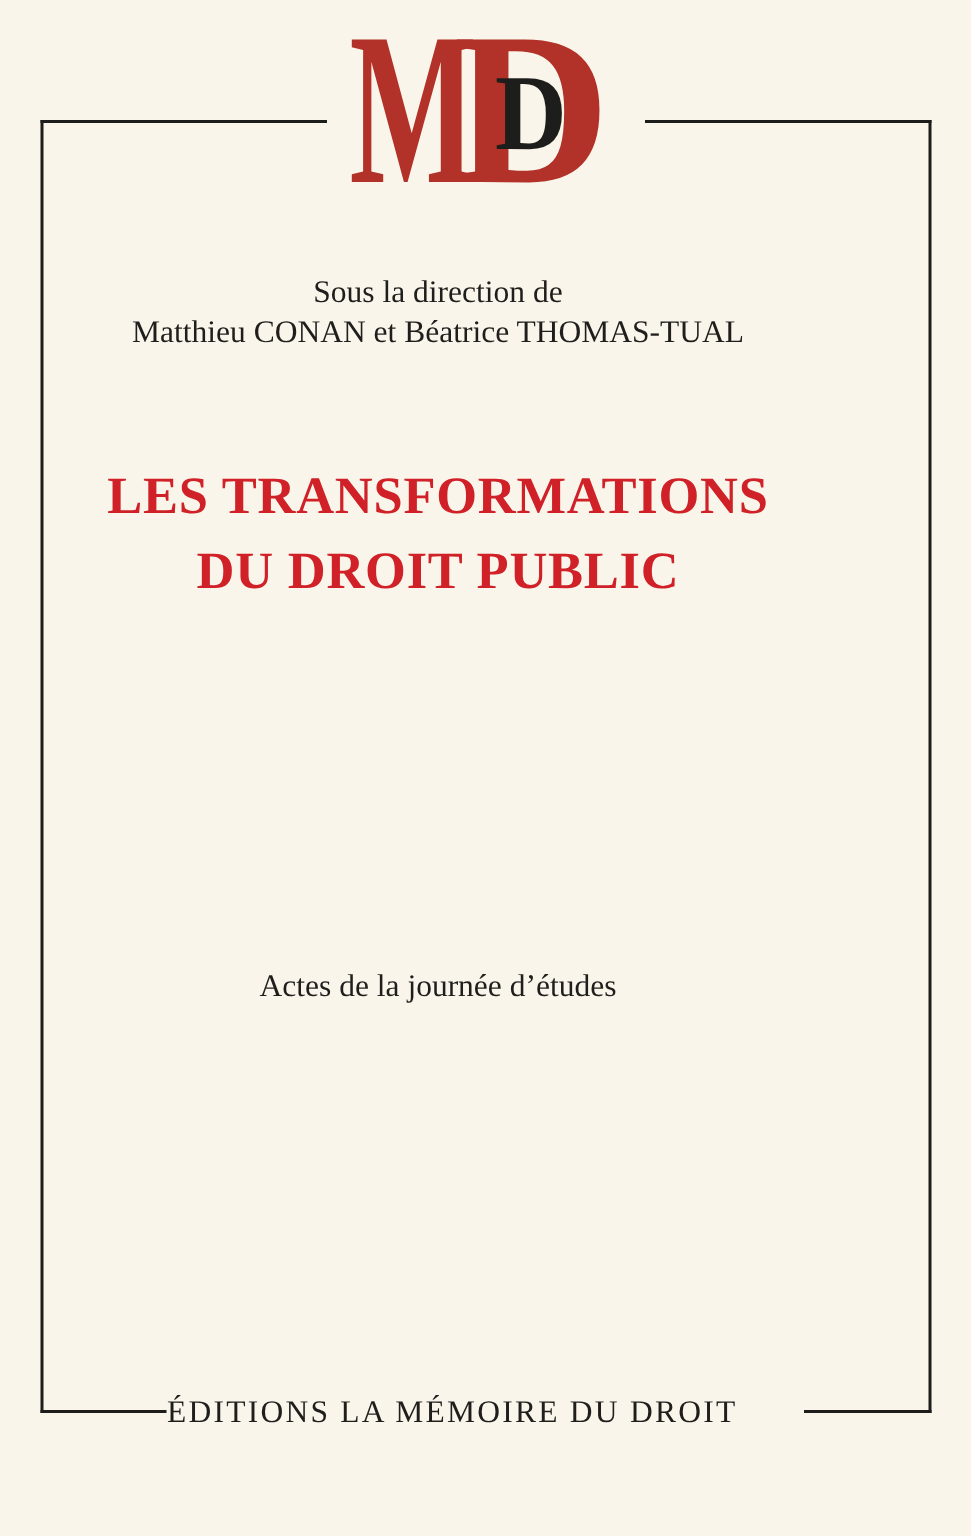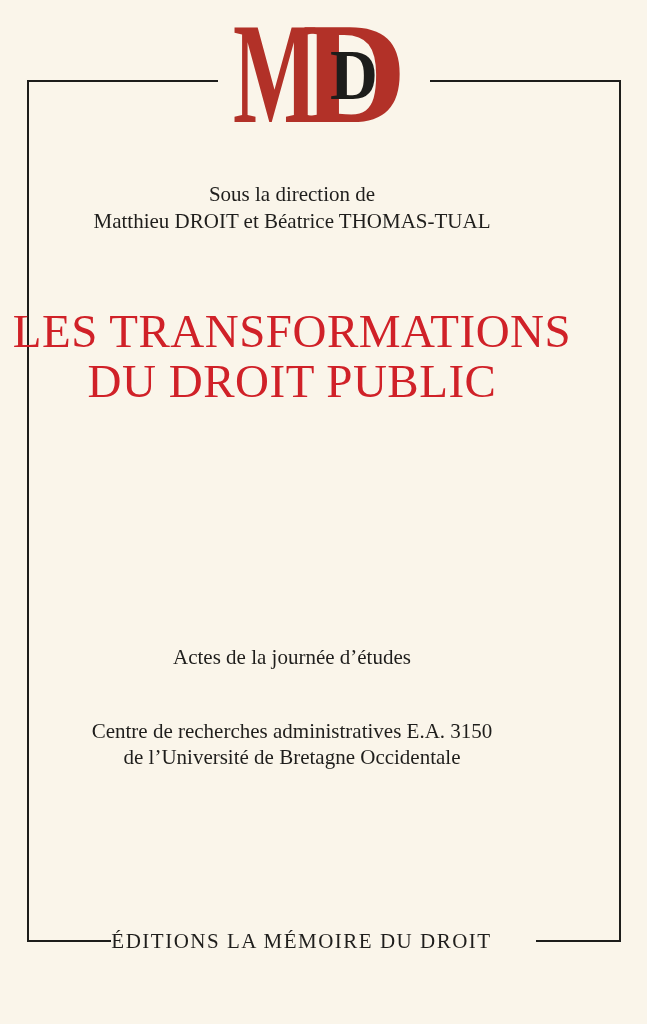--- a/index.html
+++ b/index.html
@@ -69,23 +69,23 @@
     left: 0; width: 584px;
     text-align: center;
   }
   .direction {
     top: 181px;
     font-size: 21px;
     line-height: 27px;
   }
   .title {
     top: 306px;
-    font-size: 47px;
+    font-size: 35px;
     line-height: 50px;
-    font-weight: normal;
+    font-weight: bold;
     color: var(--title-red);
     letter-spacing: 0.5px;
   }
   .event {
     top: 644px;
     font-size: 21px;
     line-height: 26px;
   }
   .organizer {
     top: 718px;
@@ -113,34 +113,30 @@
   <div class="frame-line fl-bottom-right"></div>
 
   <div class="logo">
     <span class="m">M</span>
     <span class="d-big">D</span>
     <span class="d-small">D</span>
   </div>
 
   <div class="text-block direction">
     <div>Sous la direction de</div>
-    <div>Matthieu DROIT et Béatrice THOMAS-TUAL</div>
+    <div>Matthieu CONAN et Béatrice THOMAS-TUAL</div>
   </div>
 
   <div class="text-block title">
     <div>LES TRANSFORMATIONS</div>
     <div>DU DROIT PUBLIC</div>
   </div>
 
   <div class="text-block event">
     <div>Actes de la journée d’études</div>
   </div>
 
-  <div class="text-block organizer">
-    <div>Centre de recherches administratives E.A. 3150</div>
-    <div>de l’Université de Bretagne Occidentale</div>
-  </div>
 
   <div class="text-block publisher">
     <span>ÉDITIONS LA MÉMOIRE DU DROIT</span>
   </div>
 
 </div>
 
 </body></html>

